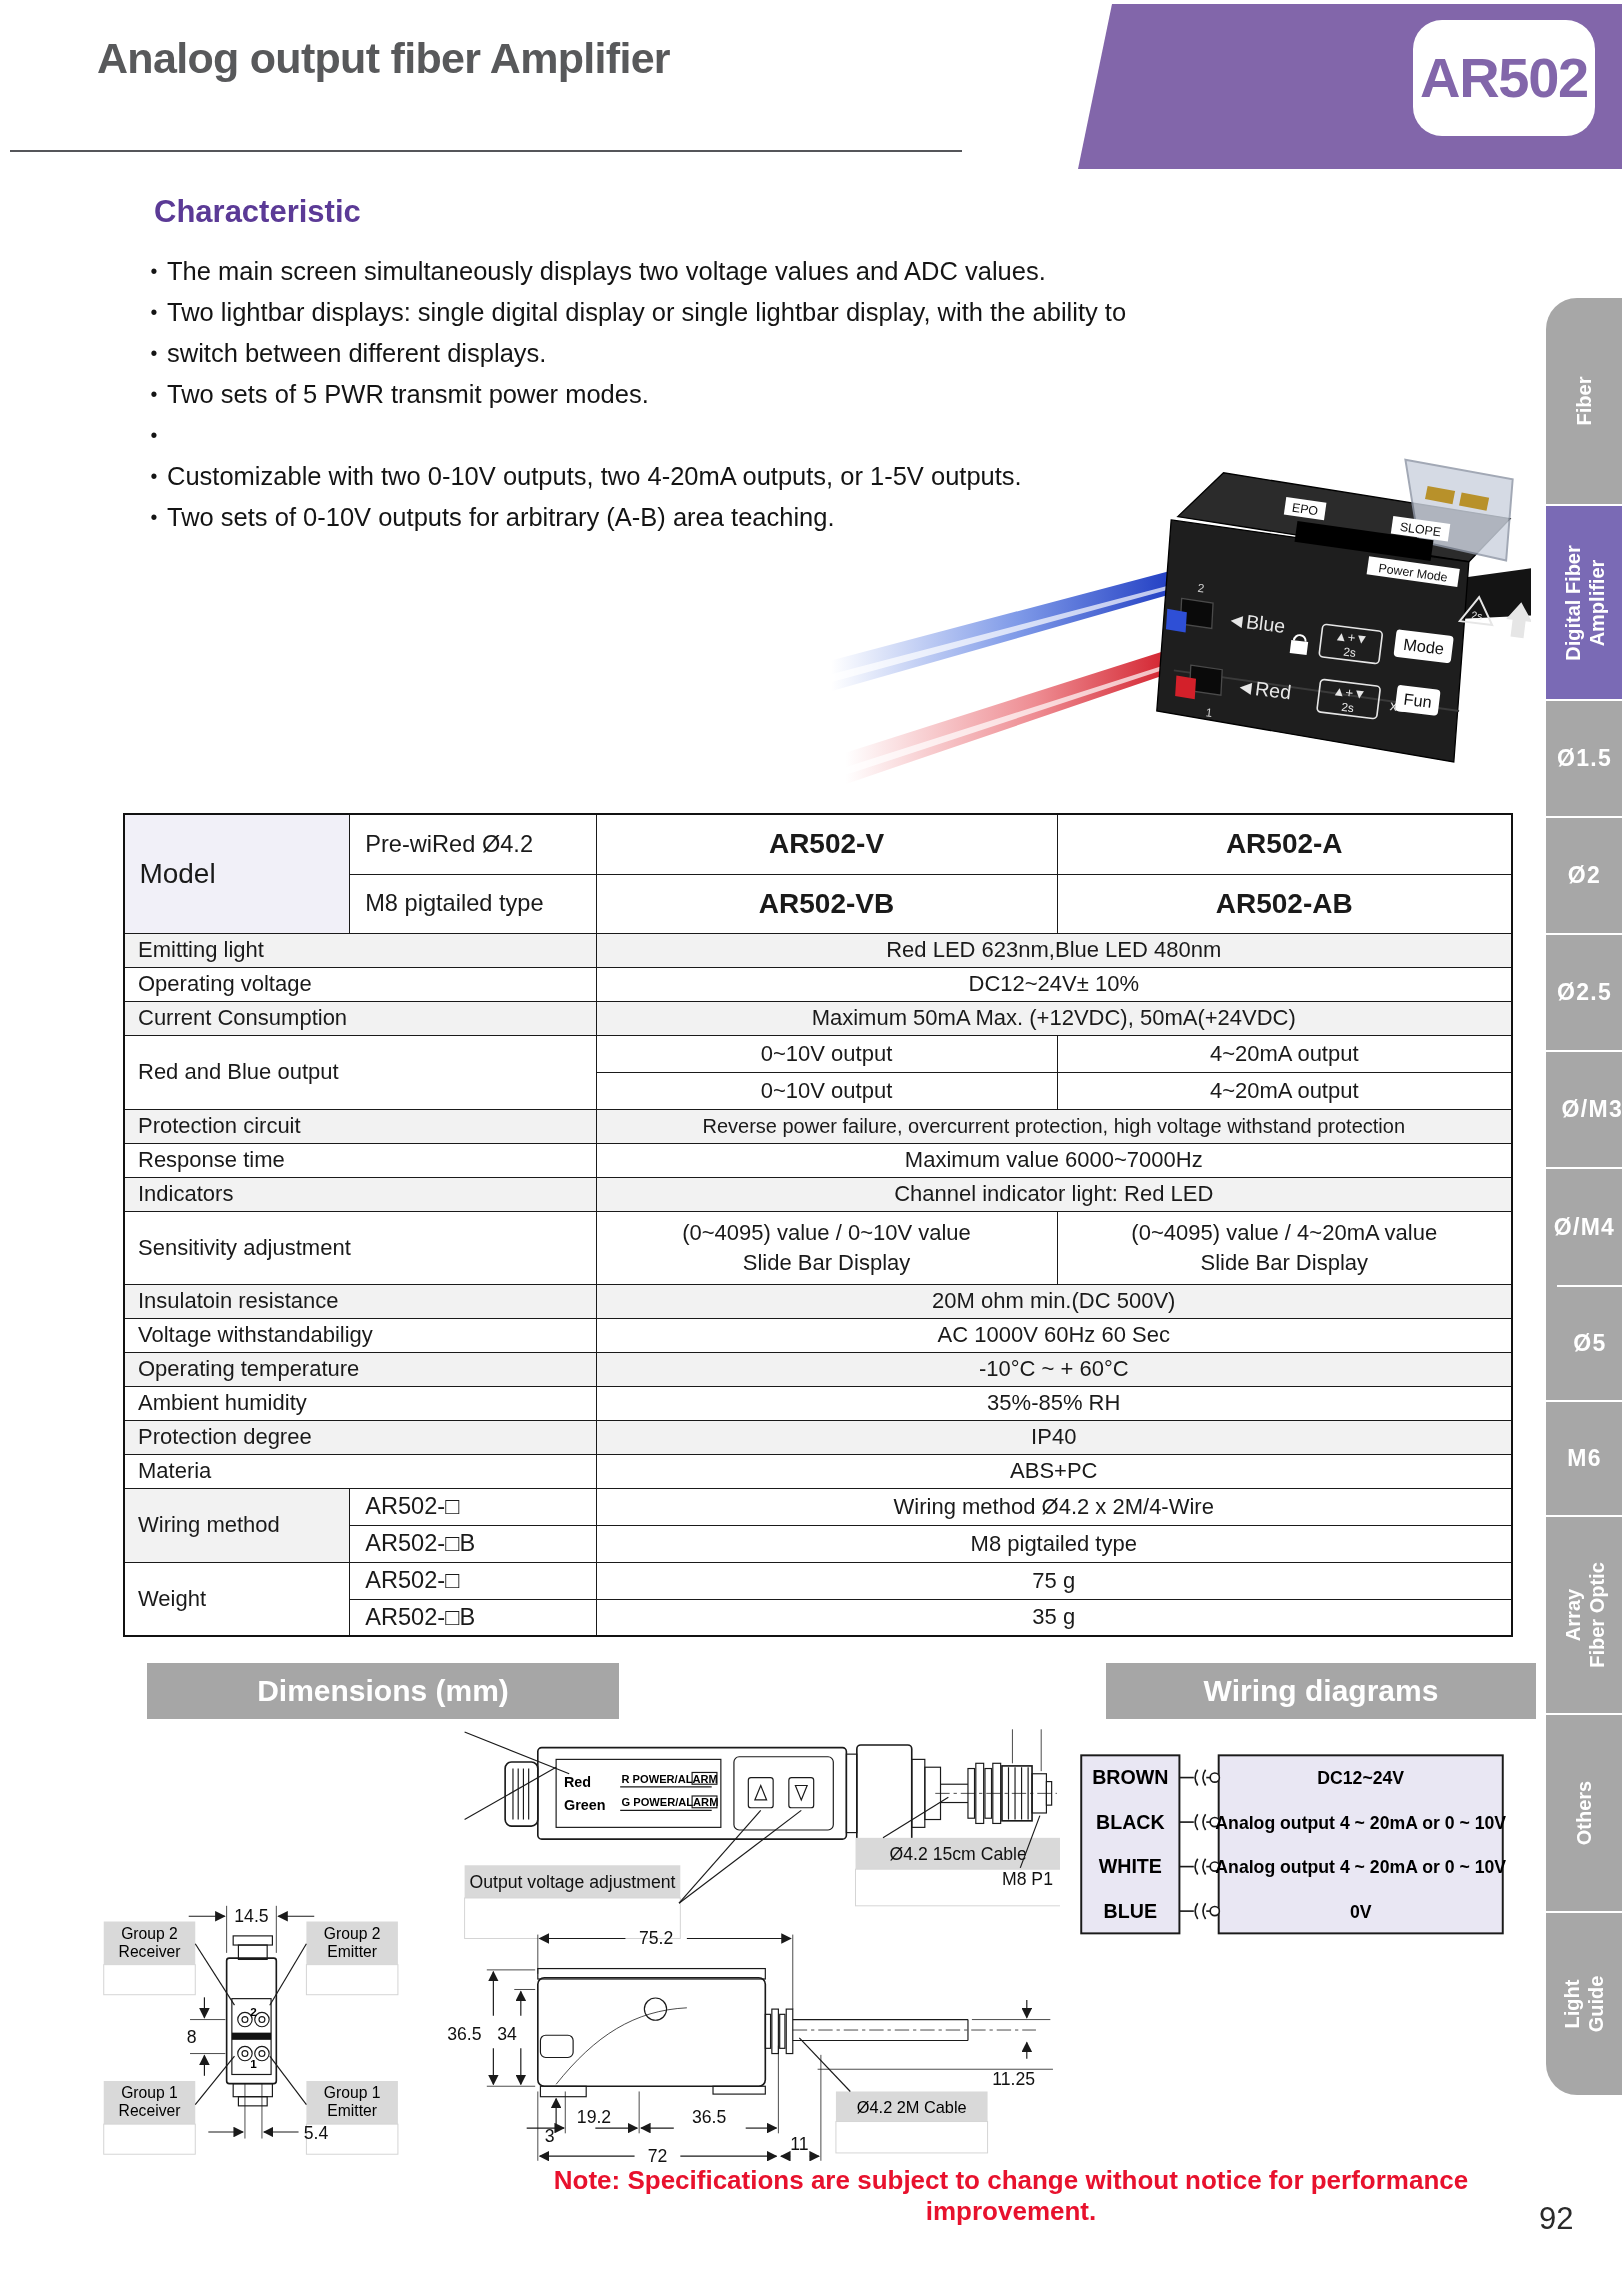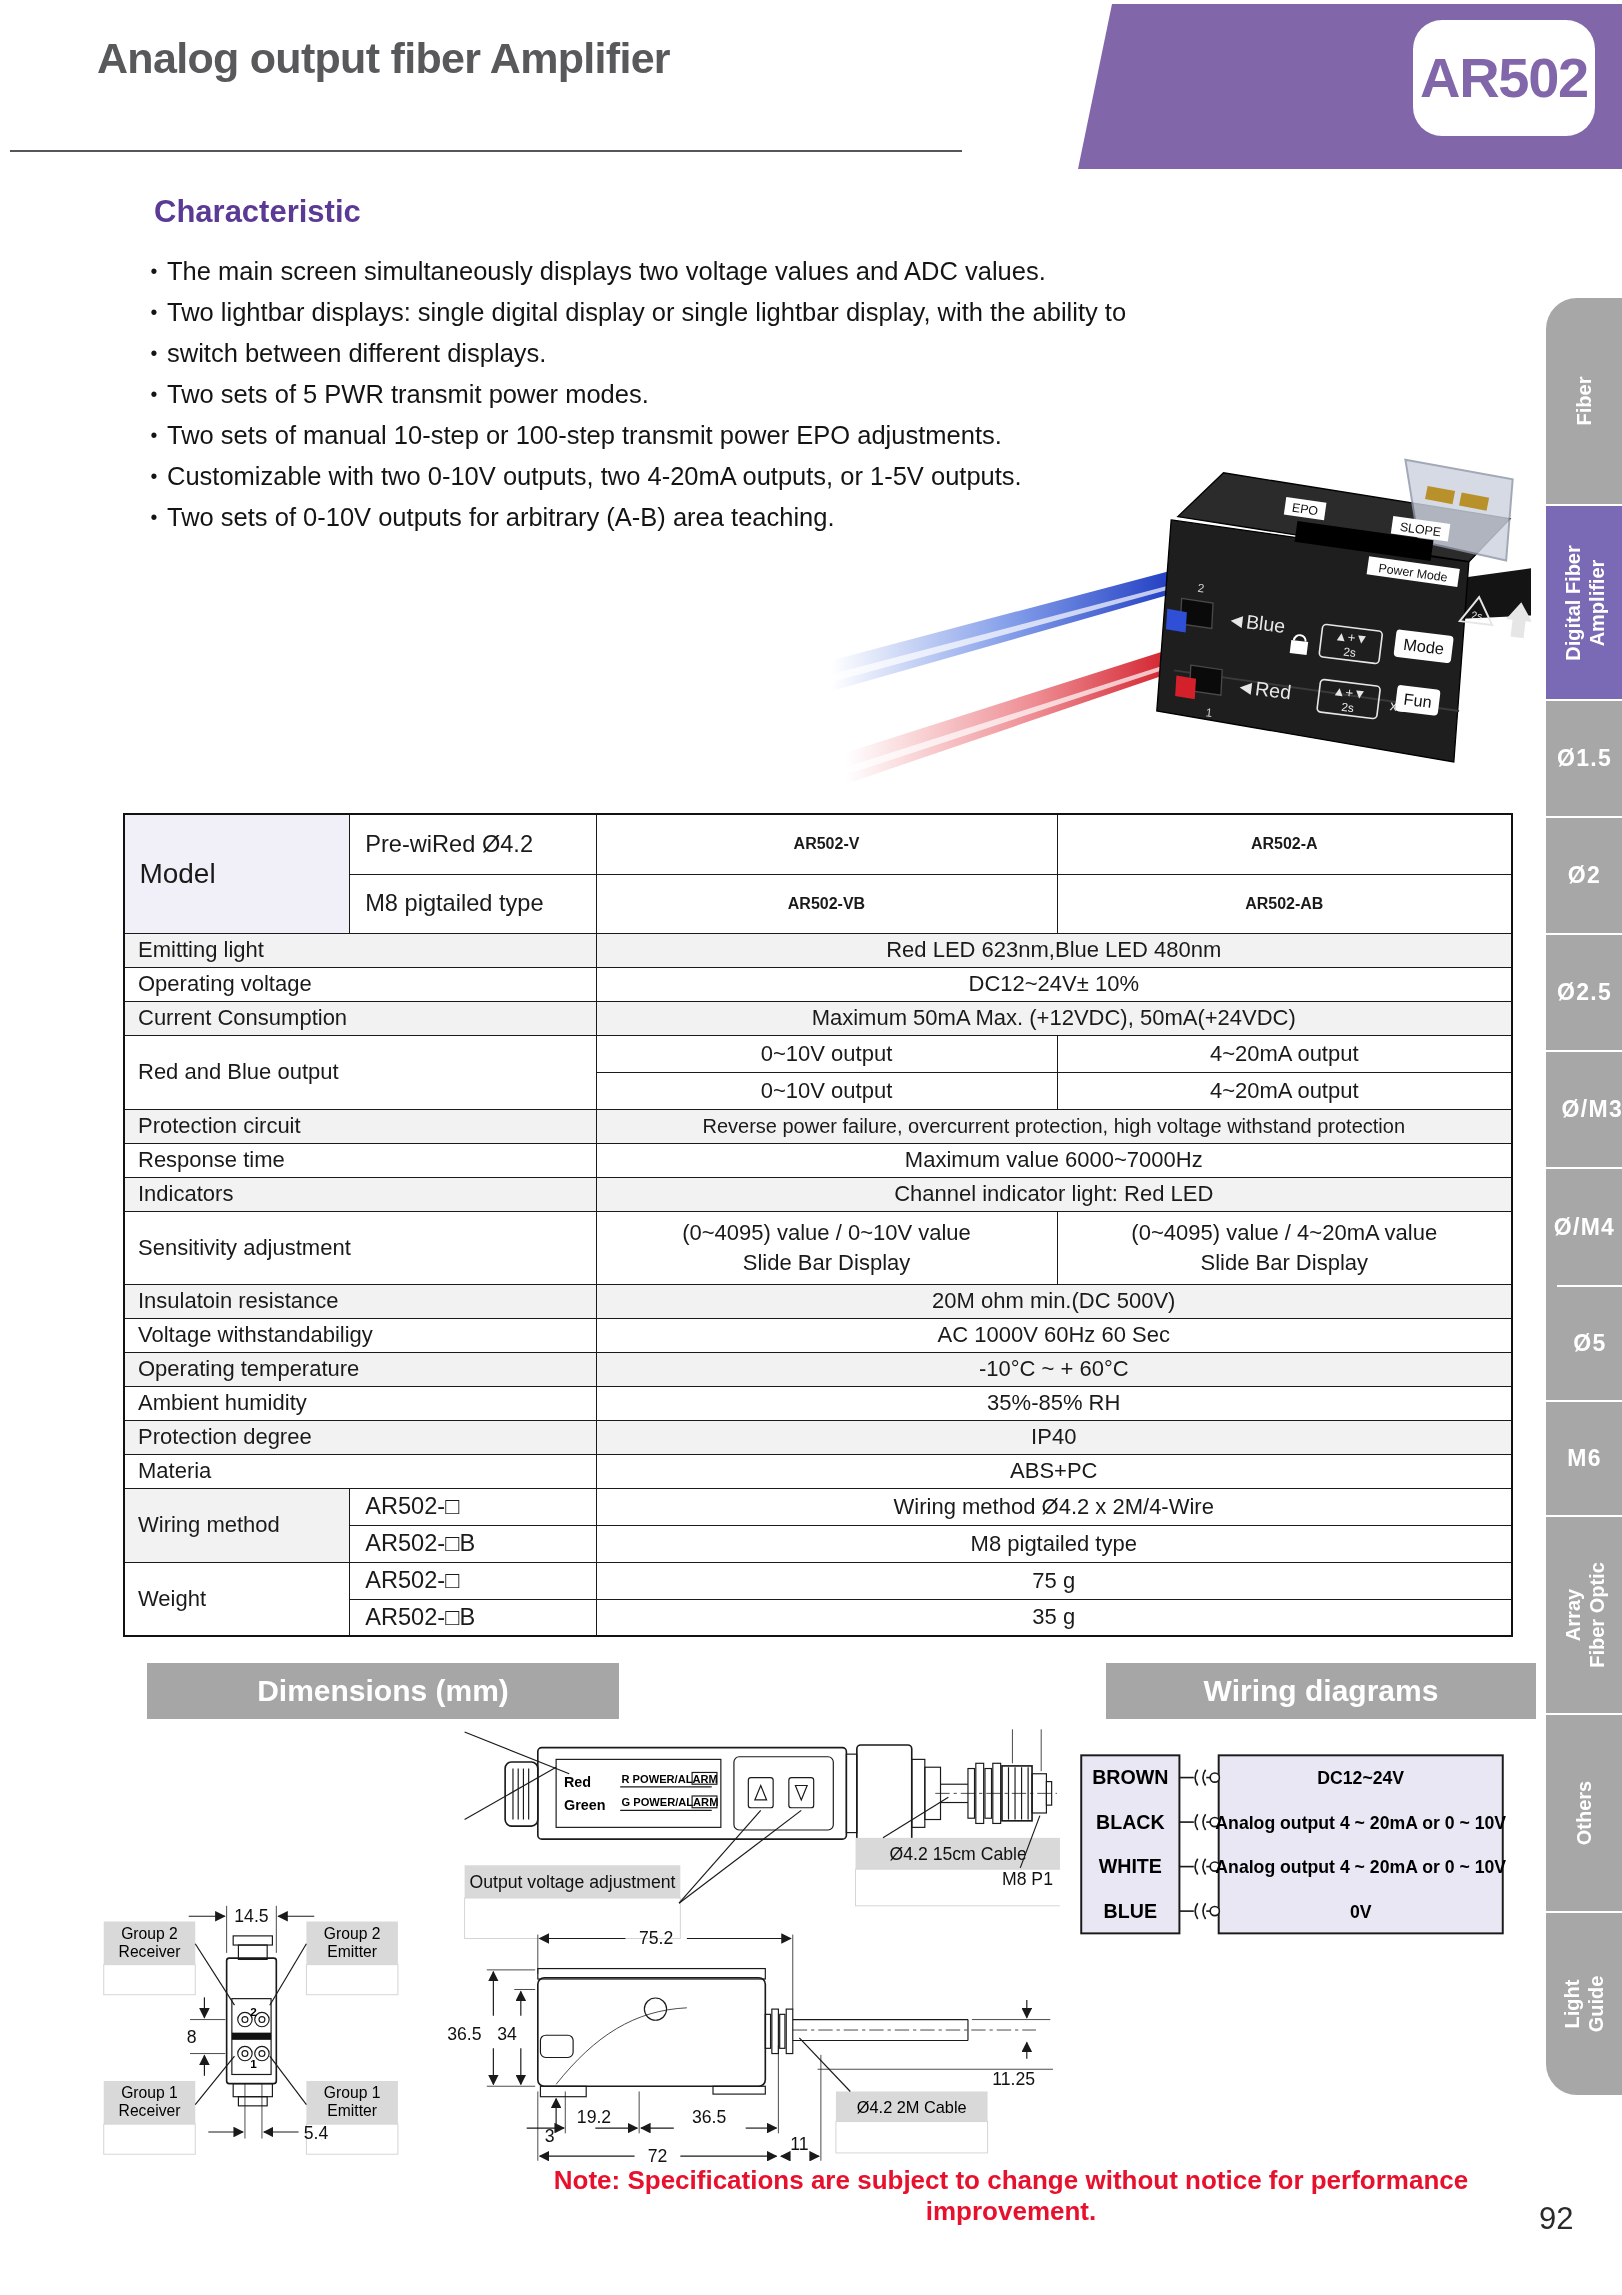--- a/index.html
+++ b/index.html
@@ -22,21 +22,21 @@
   .bullet{display:flex;font-size:25.5px;line-height:41px;color:#141414;}
   .bullet .dot{width:26px;text-align:center;font-size:19.6px;}
 
   
   #spec{left:123px;top:813px;}
   table{border-collapse:collapse;table-layout:fixed;width:1389px;border:2.6px solid #111;}
   td{border:1.3px solid #1a1a1a;font-size:22px;vertical-align:middle;}
   tr.hd1{height:60px;} tr.hd2{height:59px;} tr.s{height:34px;} tr.d{height:37px;} tr.sens{height:73px;margin-top:38px;}
   td.lbl{text-align:left;padding-left:13px;}
   td.ctr{text-align:center;}
-  td.bold{font-weight:bold;font-size:16px;}
+  td.bold{font-weight:bold;font-size:28px;}
   td.model{background:#f1f0f8;font-size:28px;padding-left:14.4px;}
   td.sub{font-size:23.6px;padding-left:15.7px;text-align:left;}
   tr.stripe td{background:#f2f2f2;}
   tr.stripe td.white{background:#fff;}
   .two-line div{line-height:1.35;}
 
   
   .secbar{top:1663px;height:56px;background:#a6a6a6;display:flex;align-items:center;justify-content:center;
           color:#fff;font-size:30px;font-weight:bold;margin-left:24px;}
   #sec-dim{left:123px;width:472px;}
@@ -90,21 +90,20 @@
   <div class="bullet">
       <span class="dot">•</span>
       <span>switch between different displays.</span>
     </div>
   <div class="bullet">
       <span class="dot">•</span>
       <span>Two sets of 5 PWR transmit power modes.</span>
     </div>
   <div class="bullet">
       <span class="dot">•</span>
-      <span>Two sets of manual 10-step or 100-step transmit power EPO adjustments.</span>
     </div>
   <div class="bullet">
       <span class="dot">•</span>
       <span>Customizable with two 0-10V outputs, two 4-20mA outputs, or 1-5V outputs.</span>
     </div>
   <div class="bullet">
       <span class="dot">•</span>
       <span>Two sets of 0-10V outputs for arbitrary (A-B) area teaching.</span>
     </div>
 </div>

